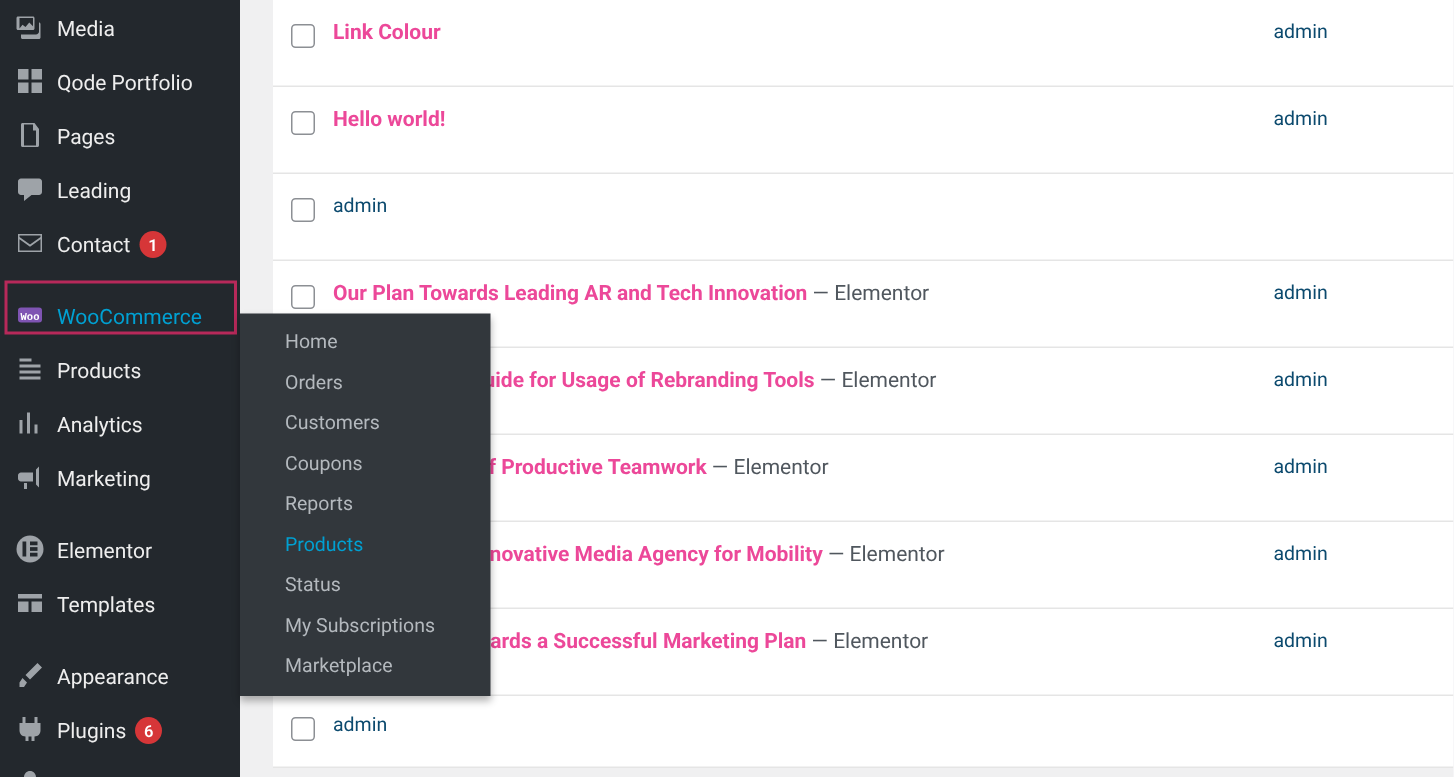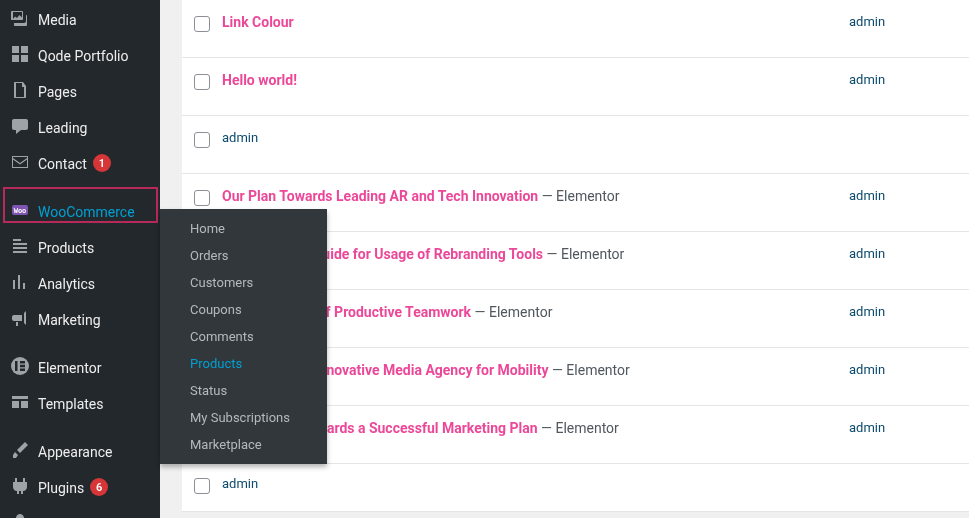--- a/index.html
+++ b/index.html
@@ -290,21 +290,21 @@
 </nav>
 
 <div class="highlight-box" style="left:3px; top:187px; width:155px; height:36px;"></div>
 <div class="highlight-box" style="left:160px; top:336px; width:163px; height:30px;"></div>
 
 <div class="submenu">
   <div class="submenu-item">Home</div>
   <div class="submenu-item">Orders</div>
   <div class="submenu-item">Customers</div>
   <div class="submenu-item">Coupons</div>
-  <div class="submenu-item">Comments</div>
+  <div class="submenu-item">Reports</div>
   <div class="submenu-item current">Products</div>
   <div class="submenu-item">Status</div>
   <div class="submenu-item">My Subscriptions</div>
   <div class="submenu-item">Marketplace</div>
 </div>
 
 <main class="content">
   <div class="post-list">
 
     <div class="post-row">

